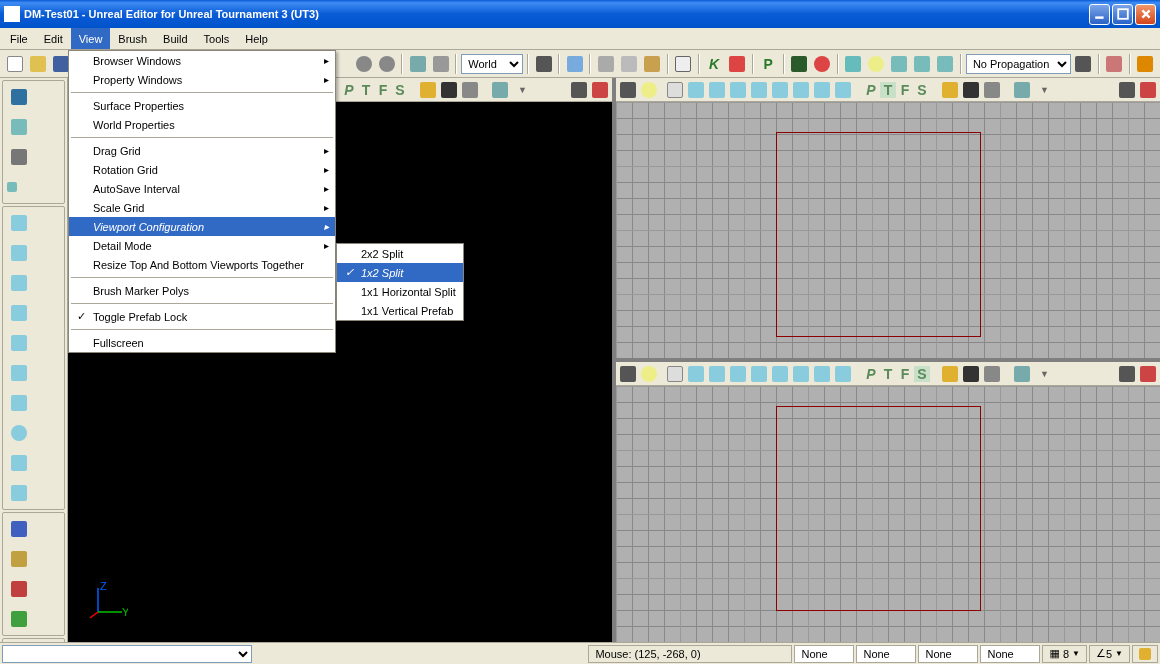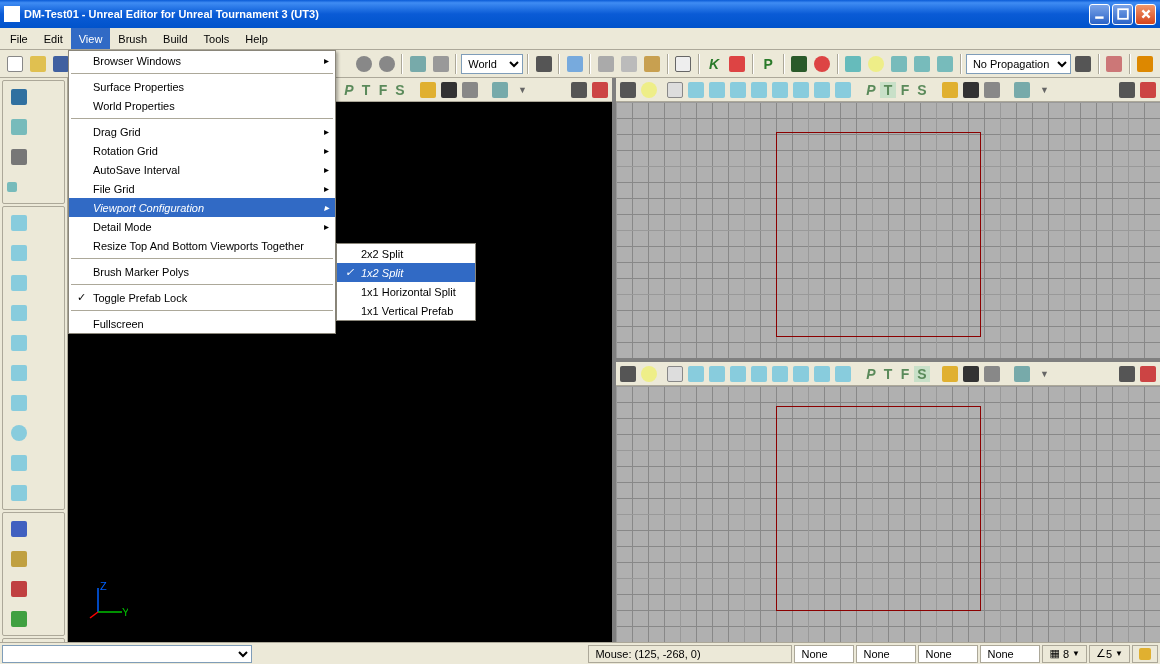--- a/index.html
+++ b/index.html
@@ -58,21 +58,21 @@
 .vp-letter.S { color: #5a8a5a; }
 
 
 .dropdown { position: absolute; background: #fff; border: 1px solid #8a867a; box-shadow: 2px 2px 3px rgba(0,0,0,0.3); z-index: 100; }
 .dropdown .dd-item { height: 19px; display: flex; align-items: center; padding: 0 20px 0 24px; position: relative; white-space: nowrap; cursor: default; }
 .dropdown .dd-item.highlighted { background: #316ac5; color: white; font-style: italic; }
 .dropdown .dd-sep { height: 1px; background: #aca899; margin: 3px 2px; }
 .dropdown .dd-item.has-sub::after { content: '▸'; position: absolute; right: 6px; font-size: 10px; }
 .dropdown .dd-item.checked::before { content: '✓'; position: absolute; left: 8px; }
 .view-menu { top: 50px; left: 68px; width: 268px; }
-.sub-menu { top: 243px; left: 336px; width: 140px; }
+.sub-menu { top: 243px; left: 336px; width: 128px; }
 
 
 .statusbar { position: absolute; bottom: 0; left: 0; right: 0; height: 22px; background: #ece9d8; border-top: 1px solid #aca899; display: flex; align-items: center; gap: 2px; padding: 0 2px; }
 .status-cell { border: 1px solid #aca899; height: 18px; padding: 0 6px; display: flex; align-items: center; background: #fff; }
 .status-cell.sunken { background: #ece9d8; }
 .status-combo { width: 250px; height: 18px; border: 1px solid #7f9db9; background: white; }
 
 </style>
 </head>
 <body>
@@ -464,28 +464,29 @@
             <div class="red-rect" style="left:160px;top:20px;width:205px;height:205px"></div>
           </div>
         </div>
       </div>
     </div>
   </div>
 </div>
 
 <div class="dropdown view-menu" id="view-menu">
     <div class="dd-item has-sub">Browser Windows</div>
+    <div class="dd-item has-sub">Property Windows</div>
     <div class="dd-sep"></div>
     <div class="dd-item">Surface Properties</div>
     <div class="dd-item">World Properties</div>
     <div class="dd-sep"></div>
     <div class="dd-item has-sub">Drag Grid</div>
     <div class="dd-item has-sub">Rotation Grid</div>
     <div class="dd-item has-sub">AutoSave Interval</div>
-    <div class="dd-item has-sub">File Grid</div>
+    <div class="dd-item has-sub">Scale Grid</div>
     <div class="dd-item has-sub highlighted">Viewport Configuration</div>
     <div class="dd-item has-sub">Detail Mode</div>
     <div class="dd-item">Resize Top And Bottom Viewports Together</div>
     <div class="dd-sep"></div>
     <div class="dd-item">Brush Marker Polys</div>
     <div class="dd-sep"></div>
     <div class="dd-item checked">Toggle Prefab Lock</div>
     <div class="dd-sep"></div>
     <div class="dd-item">Fullscreen</div>
   </div>

